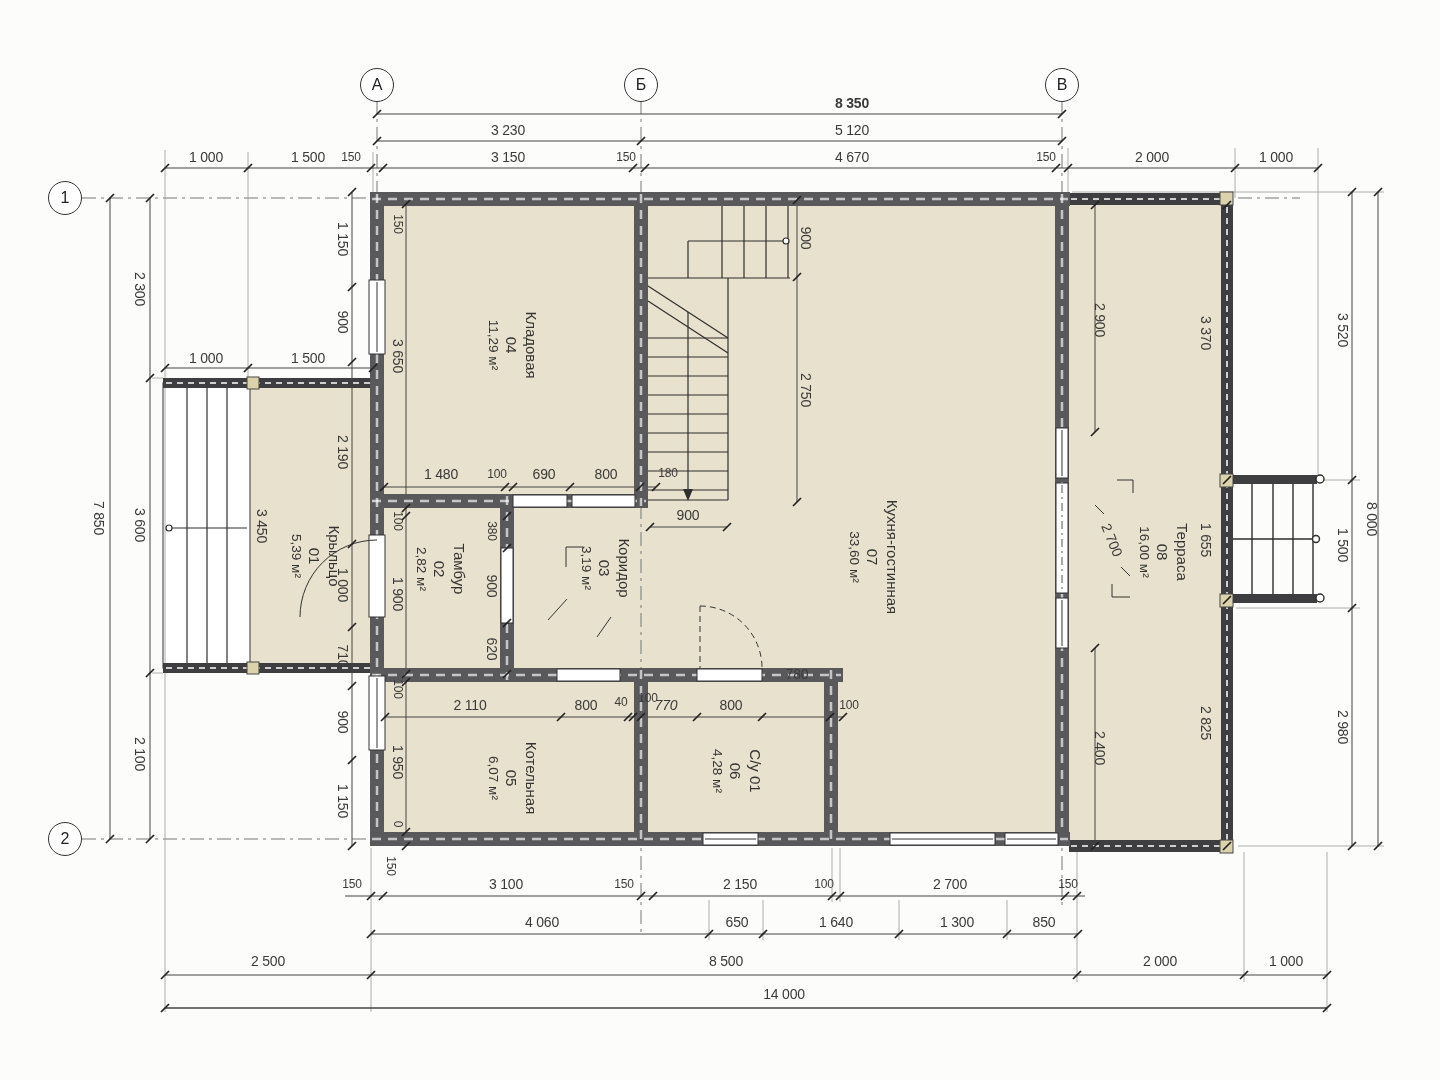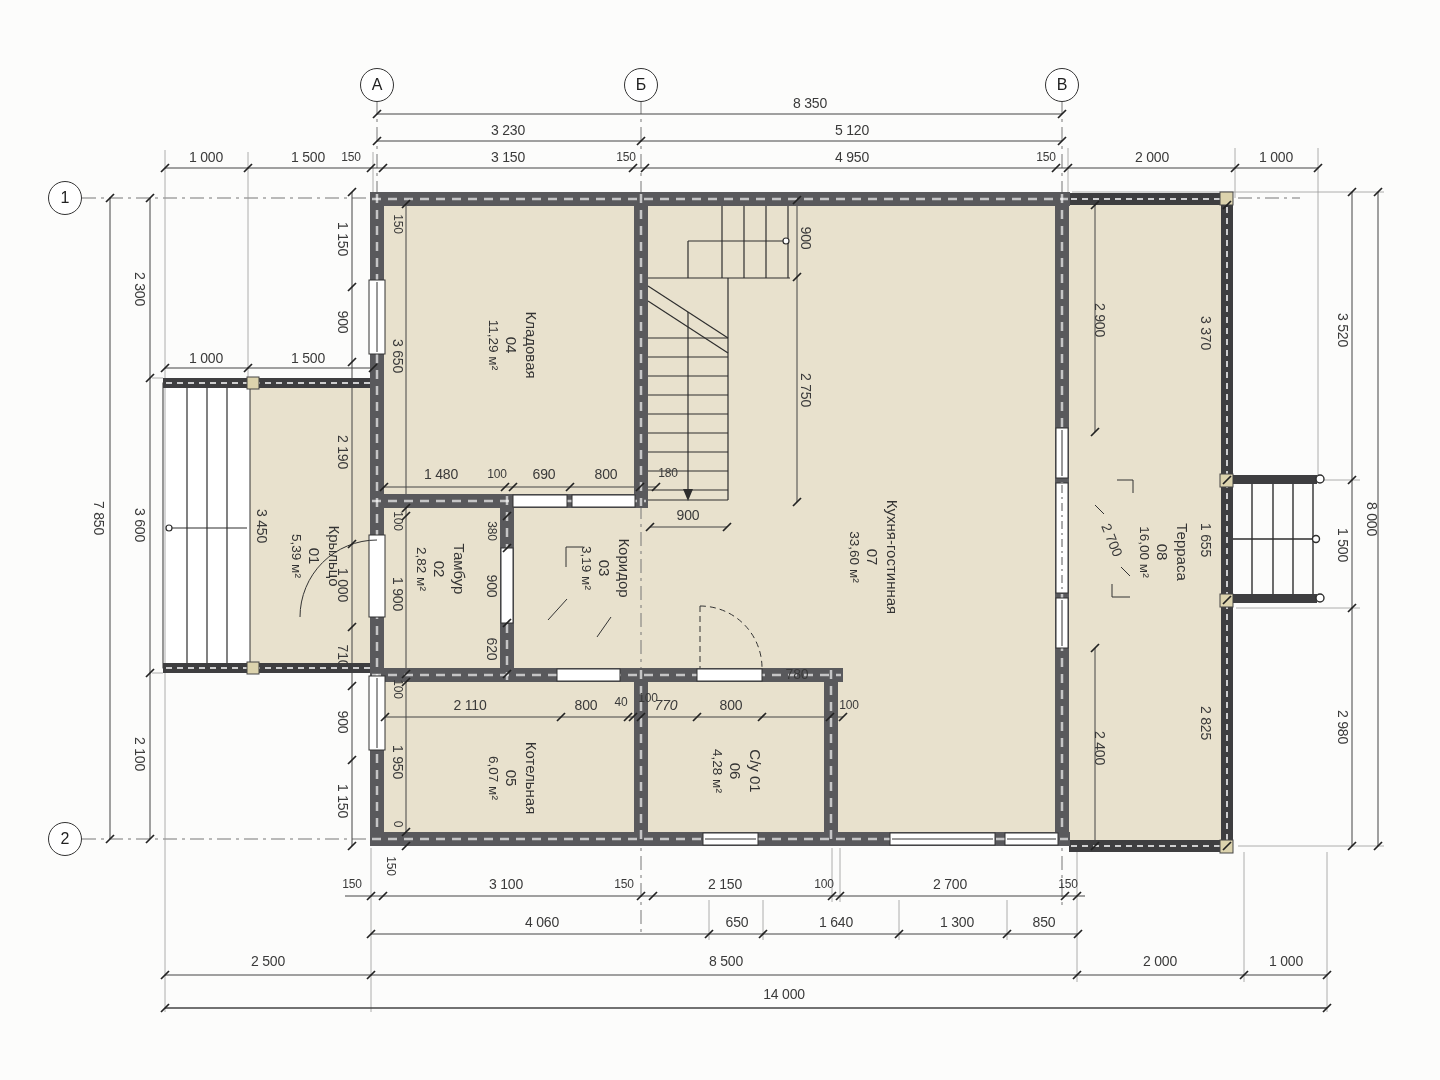--- a/index.html
+++ b/index.html
@@ -327,29 +327,29 @@
         <line x1="1374" y1="850" x2="1382" y2="842" stroke="#222" stroke-width="1.7"></line>
       </g>
 </svg>
 
 <div id="labels">
       <div class="axis-bubble" style="left: 377px; top: 85px;">А</div>
       <div class="axis-bubble" style="left: 641px; top: 85px;">Б</div>
       <div class="axis-bubble" style="left: 1062px; top: 85px;">В</div>
       <div class="axis-bubble" style="left: 65px; top: 198px;">1</div>
       <div class="axis-bubble" style="left: 65px; top: 839px;">2</div>
-      <div class="dim" style="left: 810px; top: 103px;">8 350</div>
+      <div class="dim" style="left: 852px; top: 103px; font-weight: bold;">8 350</div>
       <div class="dim" style="left: 508px; top: 130px;">3 230</div>
       <div class="dim" style="left: 852px; top: 130px;">5 120</div>
       <div class="dim" style="left: 206px; top: 157px;">1 000</div>
       <div class="dim" style="left: 308px; top: 157px;">1 500</div>
       <div class="dim small" style="left: 351px; top: 157px;">150</div>
       <div class="dim" style="left: 508px; top: 157px;">3 150</div>
       <div class="dim small" style="left: 626px; top: 157px;">150</div>
-      <div class="dim" style="left: 852px; top: 157px;">4 950</div>
+      <div class="dim" style="left: 852px; top: 157px;">4 670</div>
       <div class="dim small" style="left: 1046px; top: 157px;">150</div>
       <div class="dim" style="left: 1152px; top: 157px;">2 000</div>
       <div class="dim" style="left: 1276px; top: 157px;">1 000</div>
       <div class="dim" style="left: 99px; top: 518px; transform: translate(-50%, -50%) rotate(90deg);">7 850</div>
       <div class="dim" style="left: 140px; top: 289px; transform: translate(-50%, -50%) rotate(90deg);">2 300</div>
       <div class="dim" style="left: 140px; top: 525px; transform: translate(-50%, -50%) rotate(90deg);">3 600</div>
       <div class="dim" style="left: 140px; top: 754px; transform: translate(-50%, -50%) rotate(90deg);">2 100</div>
       <div class="dim" style="left: 206px; top: 358px;">1 000</div>
       <div class="dim" style="left: 308px; top: 358px;">1 500</div>
       <div class="dim" style="left: 343px; top: 239px; transform: translate(-50%, -50%) rotate(90deg);">1 150</div>
@@ -393,21 +393,21 @@
       <div class="dim" style="left: 1206px; top: 333px; transform: translate(-50%, -50%) rotate(90deg);">3 370</div>
       <div class="dim" style="left: 1206px; top: 540px; transform: translate(-50%, -50%) rotate(90deg);">1 655</div>
       <div class="dim" style="left: 1206px; top: 723px; transform: translate(-50%, -50%) rotate(90deg);">2 825</div>
       <div class="dim" style="left: 1343px; top: 330px; transform: translate(-50%, -50%) rotate(90deg);">3 520</div>
       <div class="dim" style="left: 1343px; top: 545px; transform: translate(-50%, -50%) rotate(90deg);">1 500</div>
       <div class="dim" style="left: 1343px; top: 727px; transform: translate(-50%, -50%) rotate(90deg);">2 980</div>
       <div class="dim" style="left: 1372px; top: 519px; transform: translate(-50%, -50%) rotate(90deg);">8 000</div>
       <div class="dim small" style="left: 352px; top: 884px;">150</div>
       <div class="dim" style="left: 506px; top: 884px;">3 100</div>
       <div class="dim small" style="left: 624px; top: 884px;">150</div>
-      <div class="dim" style="left: 725px; top: 884px;">2 150</div>
+      <div class="dim" style="left: 740px; top: 884px;">2 150</div>
       <div class="dim small" style="left: 824px; top: 884px;">100</div>
       <div class="dim" style="left: 950px; top: 884px;">2 700</div>
       <div class="dim small" style="left: 1068px; top: 884px;">150</div>
       <div class="dim" style="left: 542px; top: 922px; text-align: center;">4 060</div>
       <div class="dim" style="left: 737px; top: 922px;">650</div>
       <div class="dim" style="left: 836px; top: 922px;">1 640</div>
       <div class="dim" style="left: 957px; top: 922px;">1 300</div>
       <div class="dim" style="left: 1044px; top: 922px;">850</div>
       <div class="dim" style="left: 268px; top: 961px;">2 500</div>
       <div class="dim" style="left: 726px; top: 961px;">8 500</div>

